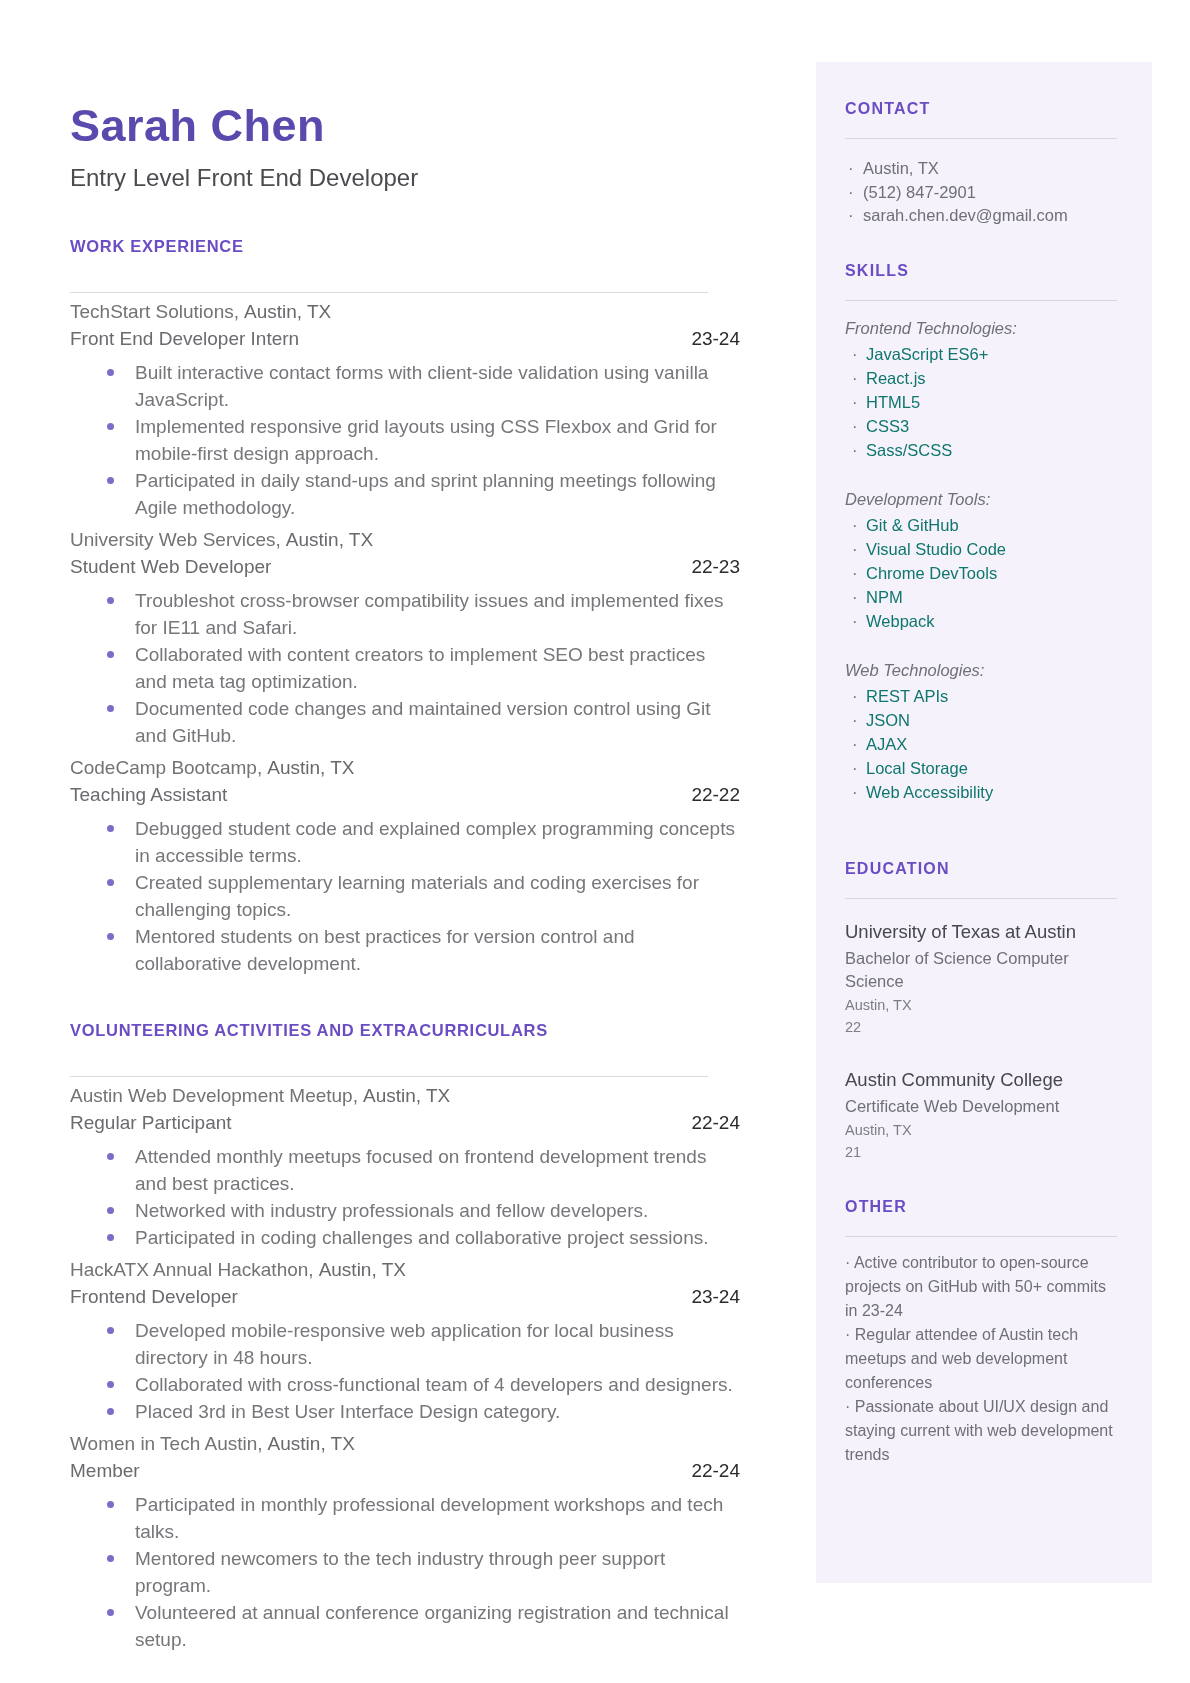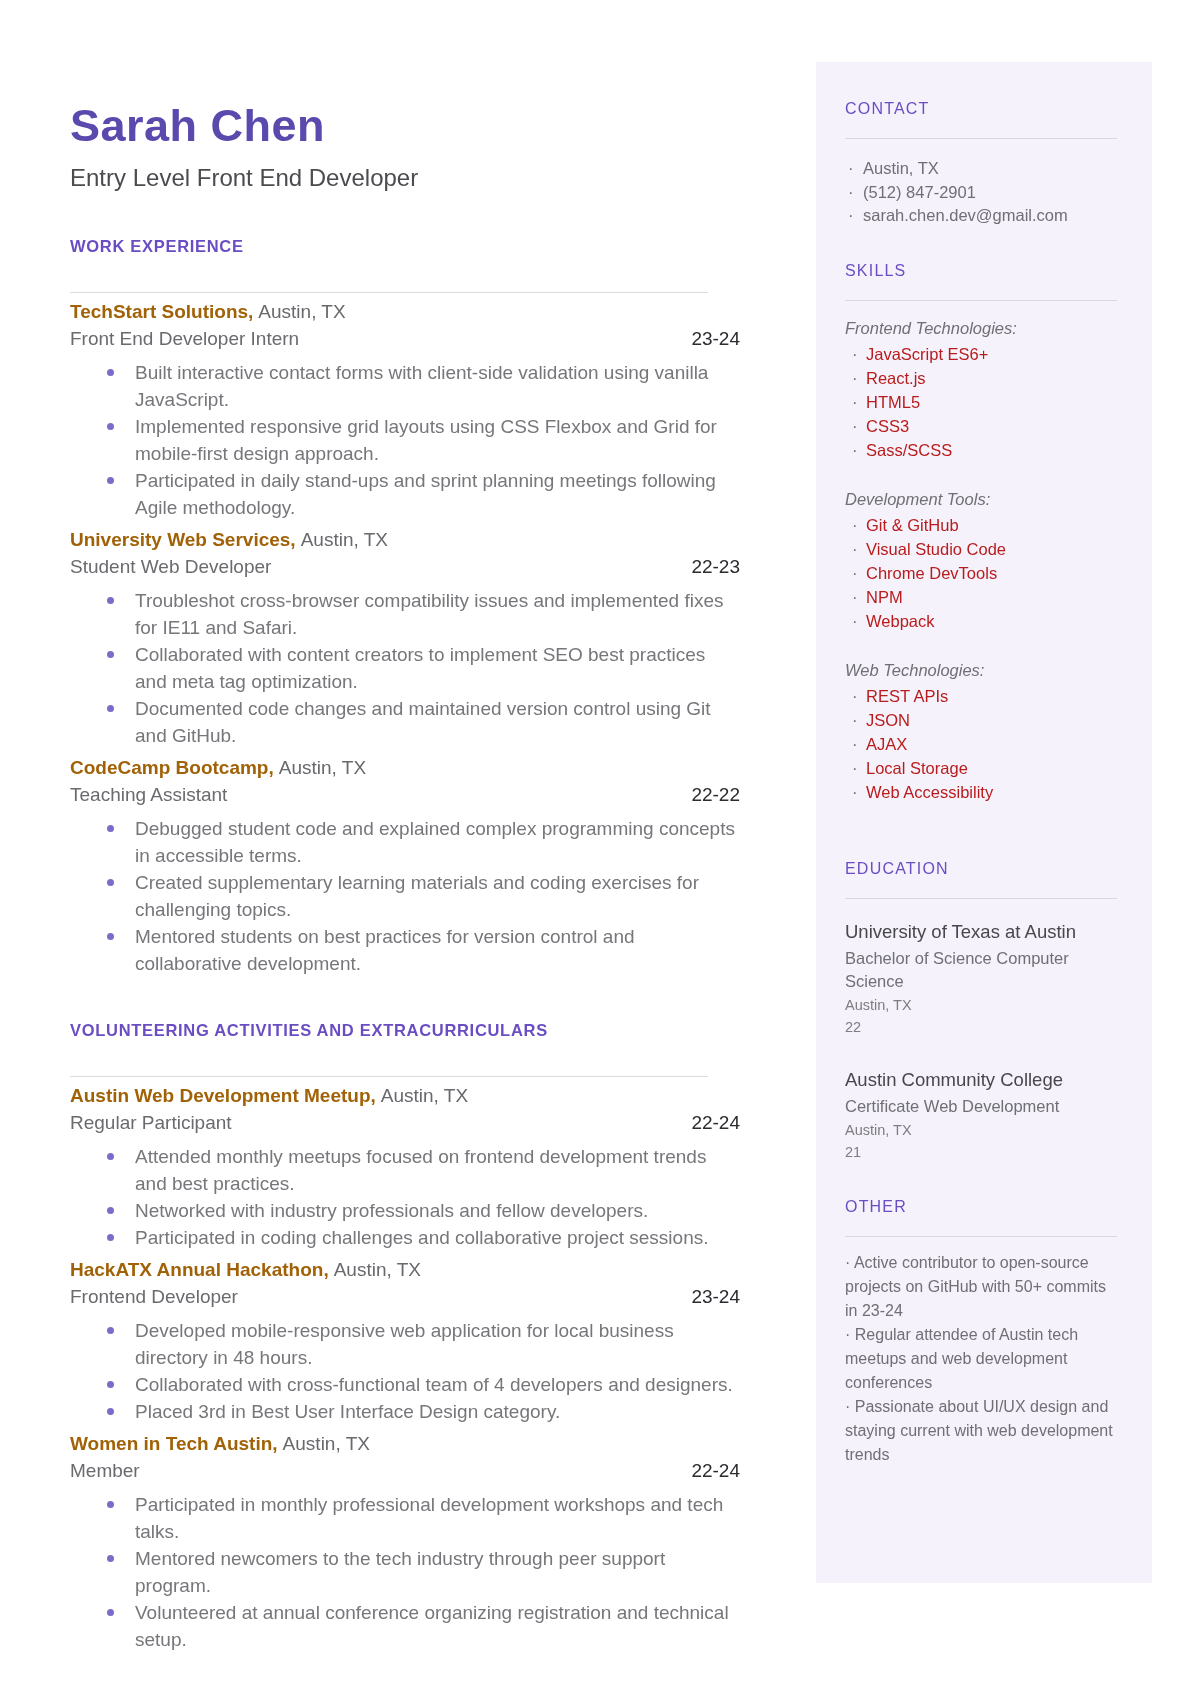--- a/index.html
+++ b/index.html
@@ -20,21 +20,21 @@
   }
   .sec-head {
     margin-top: 44px; font-size: 16.5px; font-weight: 700; letter-spacing: 0.7px;
     color: #6A4DC3;
   }
   .rule {
     margin-top: 36px; width: 638px; border-top: 1px solid #DCDCE0; height: 0;
   }
   .entry { margin-top: 4px; }
   .org-line { font-size: 19px; line-height: 26px; margin-top: 6px; color: #68686D; }
-  .org { font-weight: 700; color: #a16207; }
+  .org { font-weight: 400; color: #737373; }
   .loc { margin-left: 5px; }
   .role-line {
     display: flex; justify-content: space-between; align-items: baseline;
     font-size: 19px; line-height: 27px; color: #6A6A6F; width: 670px;
   }
   .role-line .date { color: #2B2B30; }
   .role-line.inline { justify-content: space-between; }
   .role-line.inline .date { margin-left: 30px; }
   ul.bullets { list-style: none; margin: 7px 0 4px 0; }
   ul.bullets li {
@@ -43,37 +43,37 @@
   }
   ul.bullets li::before {
     content: ""; position: absolute; left: 37px; top: 10px;
     width: 7px; height: 7px; border-radius: 50%; background: #7D6BC7;
   }
   
   .sidebar {
     position: absolute; left: 816px; top: 62px; width: 336px; height: 1521px;
     background: #F5F2FB; padding: 38px 34px 0 29px;
   }
-  .side-head { font-size: 16px; font-weight: 400; letter-spacing: 1.2px; color: #6A4DC3; }
+  .side-head { font-size: 16px; font-weight: 700; letter-spacing: 1.2px; color: #6A4DC3; }
   .side-rule { margin-top: 20px; border-top: 1px solid #D9D7DE; width: 272px; height: 0; }
   ul.side-list { list-style: none; margin-top: 18px; }
   ul.side-list li {
     position: relative; padding-left: 18px; font-size: 16.5px;
     line-height: 23.5px; color: #6F6F74;
   }
   ul.side-list li::before { content: "·"; position: absolute; left: 3px; color: #6F6F74; }
   .skills-group-label {
     margin-top: 26px; font-style: italic; font-size: 16.5px;
     color: #6F6F74; line-height: 23px;
   }
   .skills-group-label.first { margin-top: 16px; }
   ul.skill-list { list-style: none; margin-top: 2px; }
   ul.skill-list li {
     position: relative; padding-left: 21px; font-size: 16.5px;
-    line-height: 24px; color: #b91c1c;
+    line-height: 24px; color: #0f766e;
   }
   ul.skill-list li::before { content: "·"; position: absolute; left: 7px; color: #6F6F74; }
   .side-sec-skills { margin-top: 34px; }
   .side-sec-education { margin-top: 56px; }
   .side-sec-other { margin-top: 36px; }
   .school { margin-top: 20px; }
   .school + .school { margin-top: 30px; }
   .school-name { font-size: 18.5px; color: #47474C; line-height: 25px; }
   .degree { font-size: 16.5px; color: #6F6F74; line-height: 23px; margin-top: 3px; max-width: 272px; }
   .edu-meta { font-size: 14.5px; color: #7D7D82; line-height: 20px; margin-top: 2px; }

